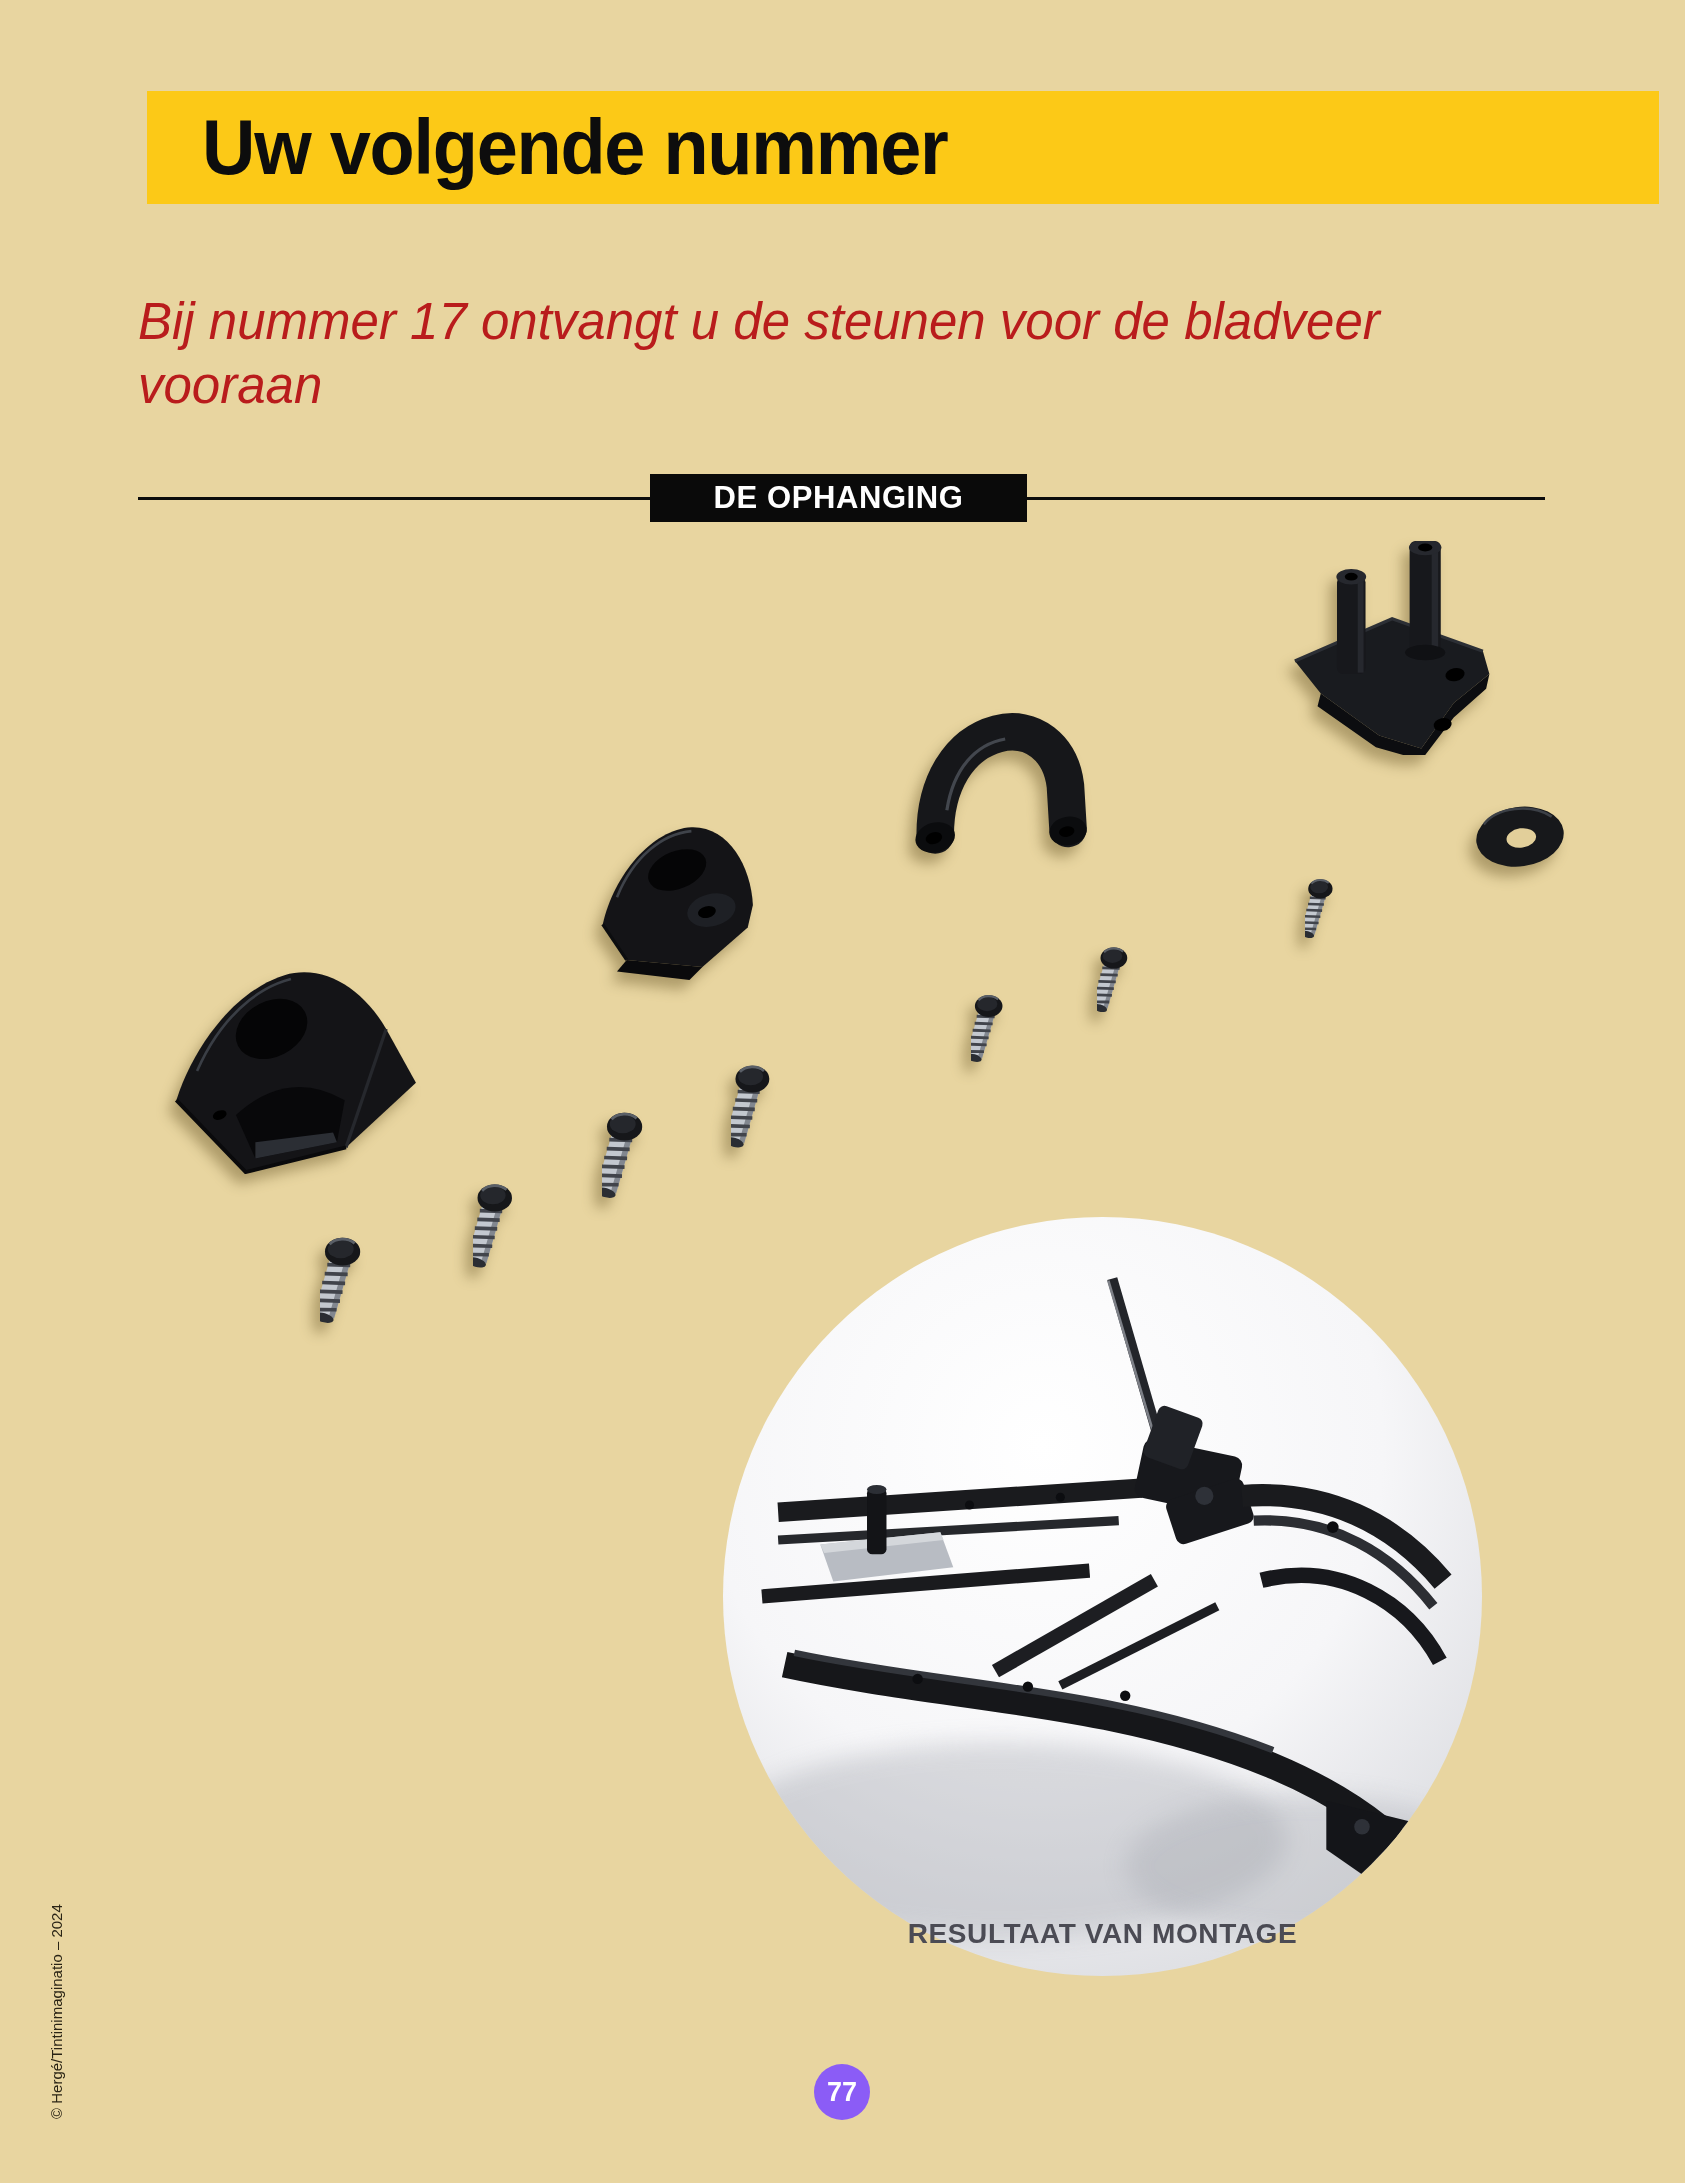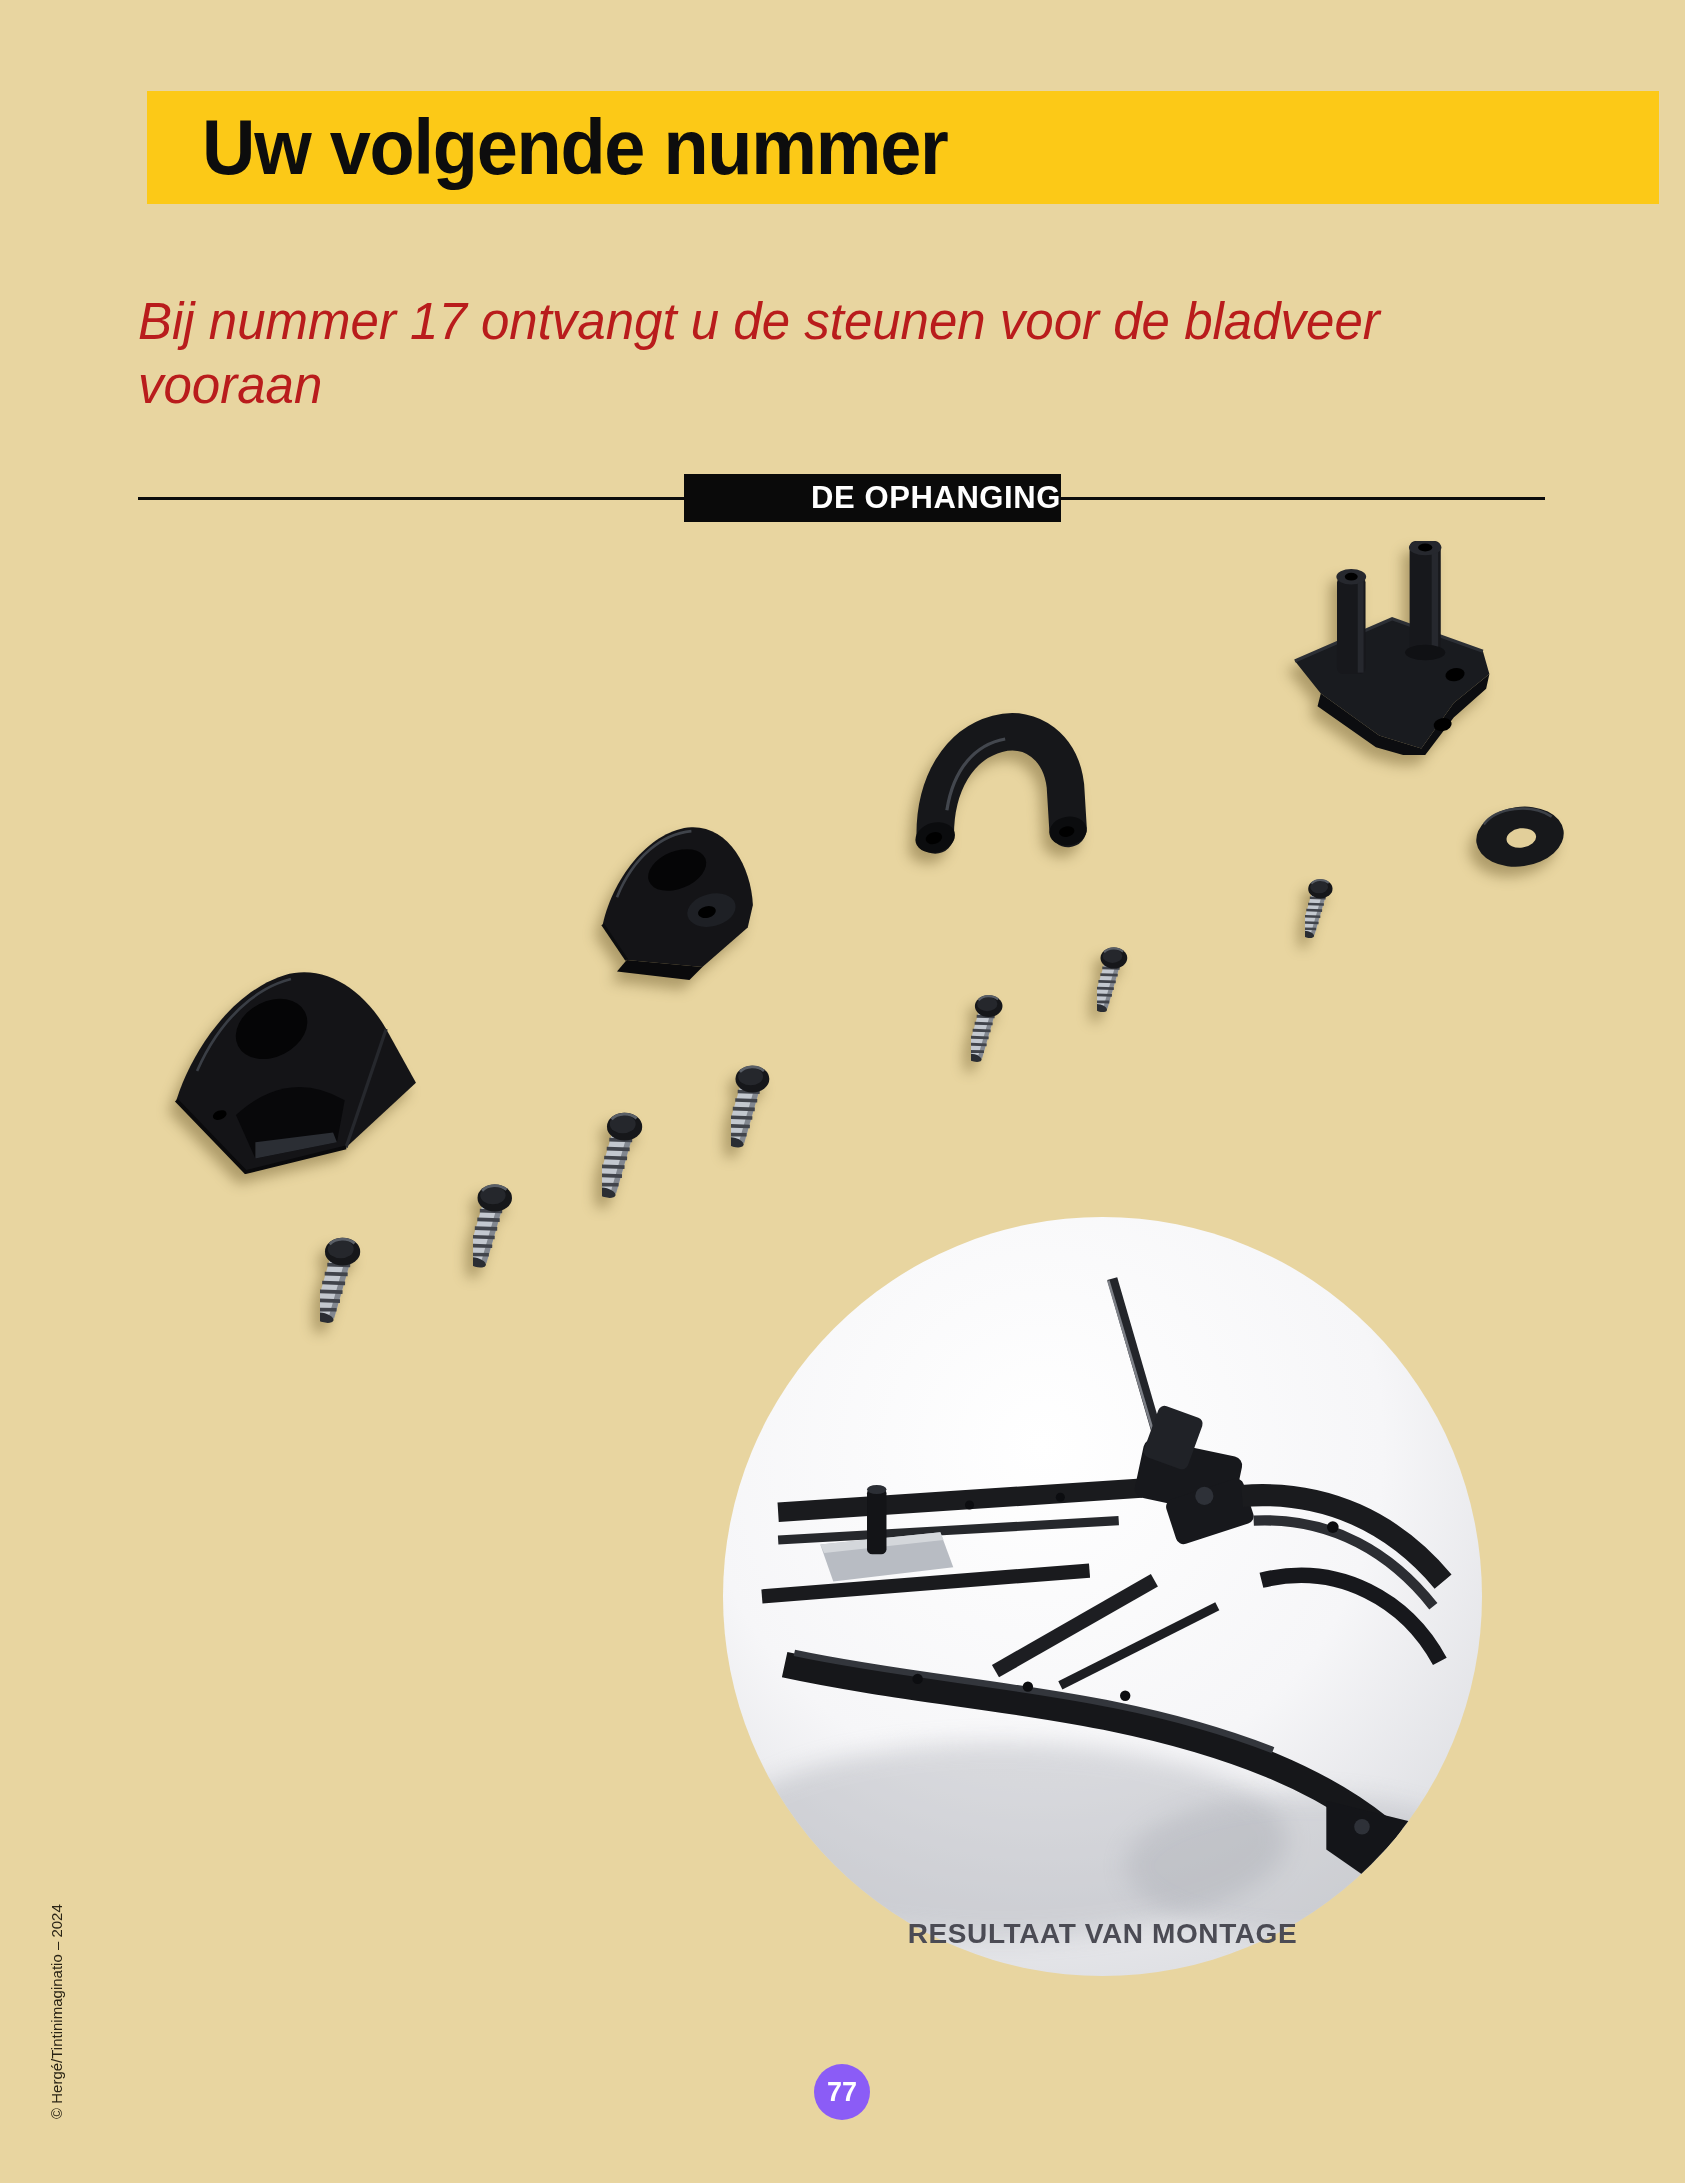--- a/index.html
+++ b/index.html
@@ -28,21 +28,21 @@
     position:absolute;left:138px;top:290px;width:1394px;
     font-size:51px;line-height:64px;font-style:italic;color:#b91c1c;
   }
 
   
   .rule{
     position:absolute;left:138px;top:497px;width:1407px;height:2.6px;background:#0c0c0c;
   }
   .section-box{
     position:absolute;left:650px;top:474px;width:377px;height:48px;
-    background:#0a0a0a;display:flex;align-items:center;justify-content:flex-end;margin-left:34px;
+    background:#0a0a0a;display:flex;align-items:center;justify-content:center;
   }
   .section-label{
     color:#ffffff;font-size:31px;font-weight:bold;letter-spacing:0.6px;white-space:nowrap;
   }
 
   
   .part{position:absolute;filter:drop-shadow(-6.5px 10.4px 6.5px rgba(104,86,40,.45));}
 
   
   .inset{

